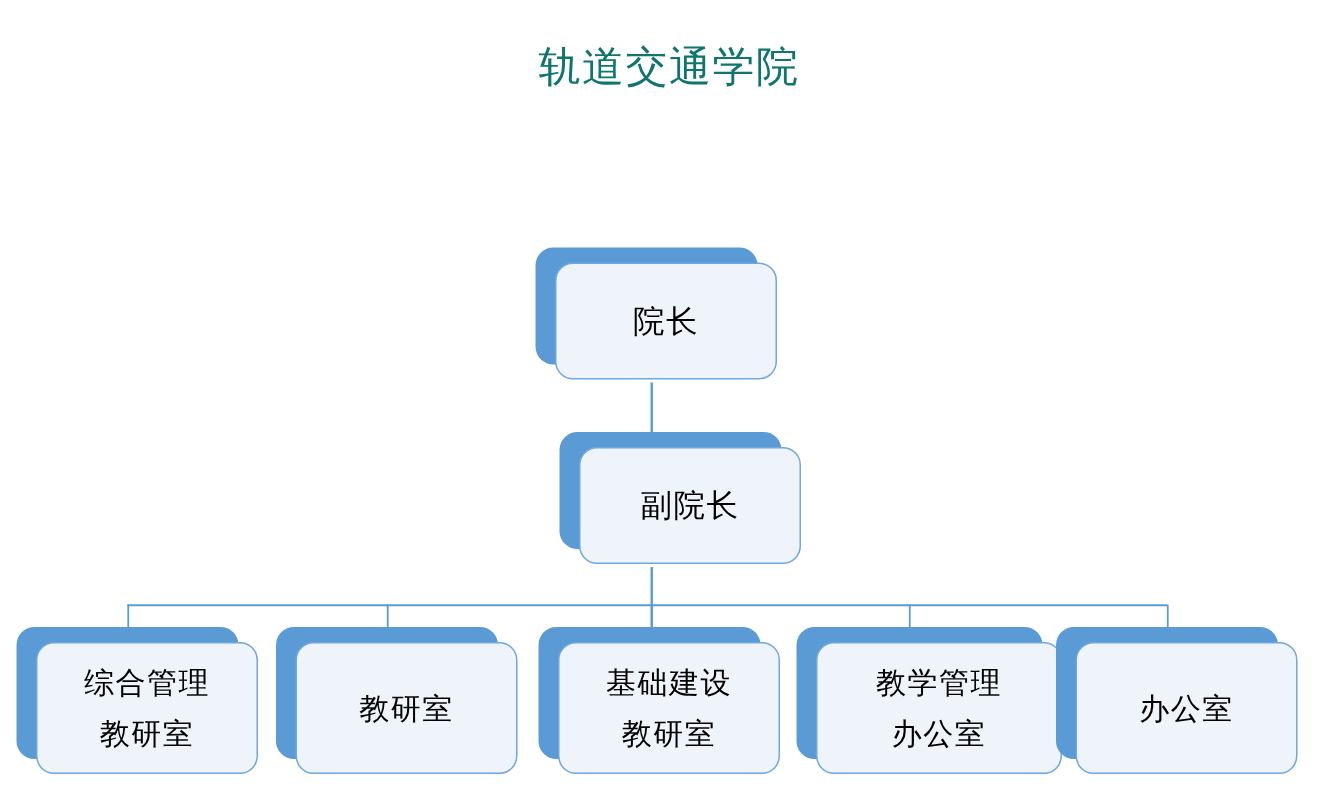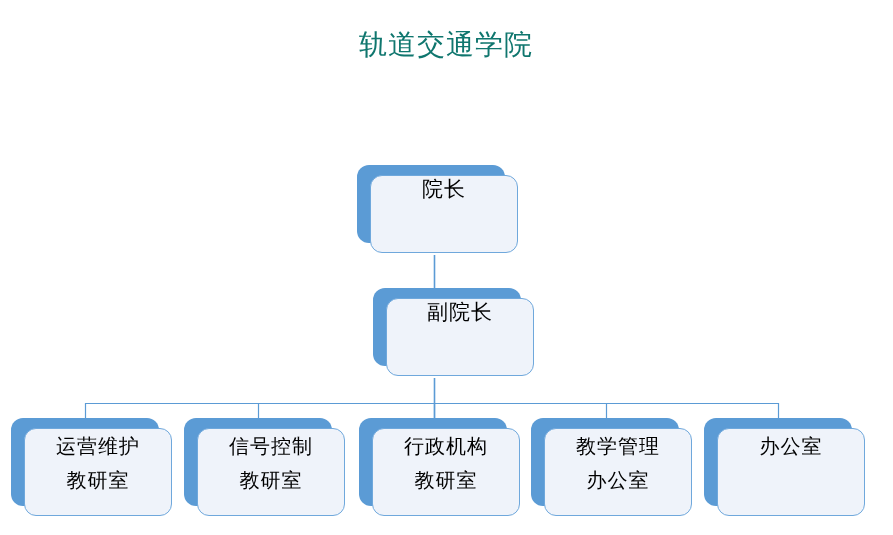--- a/index.html
+++ b/index.html
@@ -60,20 +60,21 @@
     top: 10px;
     width: 100%;
     height: 100%;
     box-sizing: border-box;
     background: #EFF3FA;
     border: 1px solid #6FA8DC;
     border-radius: 12px;
     display: flex;
     flex-direction: column;
     align-items: center;
+    justify-content: center;
   }
   .node .node-label {
     display: block;
     text-align: center;
     color: #000000;
     font-family: "DejaVu Serif", "Liberation Serif", serif;
     white-space: nowrap;
   }
 
   
@@ -91,21 +92,21 @@
     line-height: 34px;
     letter-spacing: 1px;
   }
 
   
   #node-dean       { left: 357px; top: 165px; }
   #node-vice-dean  { left: 373px; top: 288px; }
   #node-leaf-0     { left:  11px; top: 418px; }
   #node-leaf-1     { left: 184px; top: 418px; }
   #node-leaf-2     { left: 359px; top: 418px; }
-  #node-leaf-3     { left: 531px; top: 418px; }
+  #node-leaf-3     { left: 531px; top: 418px; padding-left: 16px; }
   #node-leaf-4     { left: 704px; top: 418px; }
 </style>
 </head>
 <body>
 
 <div id="chart-title">
   <span class="title-line">轨道交通学院</span>
 </div>
 
 <svg id="connectors" width="893" height="535" viewBox="0 0 893 535" xmlns="http://www.w3.org/2000/svg">
@@ -133,37 +134,36 @@
 <div class="node level-top" id="node-vice-dean">
   <div class="node-shadow"></div>
   <div class="node-card">
     <span class="node-label">副院长</span>
   </div>
 </div>
 
 <div class="node level-leaf" id="node-leaf-0">
   <div class="node-shadow"></div>
   <div class="node-card">
-    <span class="node-label">运营维护</span>
+    <span class="node-label">综合管理</span>
     <span class="node-label">教研室</span>
   </div>
 </div>
 
 <div class="node level-leaf" id="node-leaf-1">
   <div class="node-shadow"></div>
   <div class="node-card">
-    <span class="node-label">信号控制</span>
     <span class="node-label">教研室</span>
   </div>
 </div>
 
 <div class="node level-leaf" id="node-leaf-2">
   <div class="node-shadow"></div>
   <div class="node-card">
-    <span class="node-label">行政机构</span>
+    <span class="node-label">基础建设</span>
     <span class="node-label">教研室</span>
   </div>
 </div>
 
 <div class="node level-leaf" id="node-leaf-3">
   <div class="node-shadow"></div>
   <div class="node-card">
     <span class="node-label">教学管理</span>
     <span class="node-label">办公室</span>
   </div>

